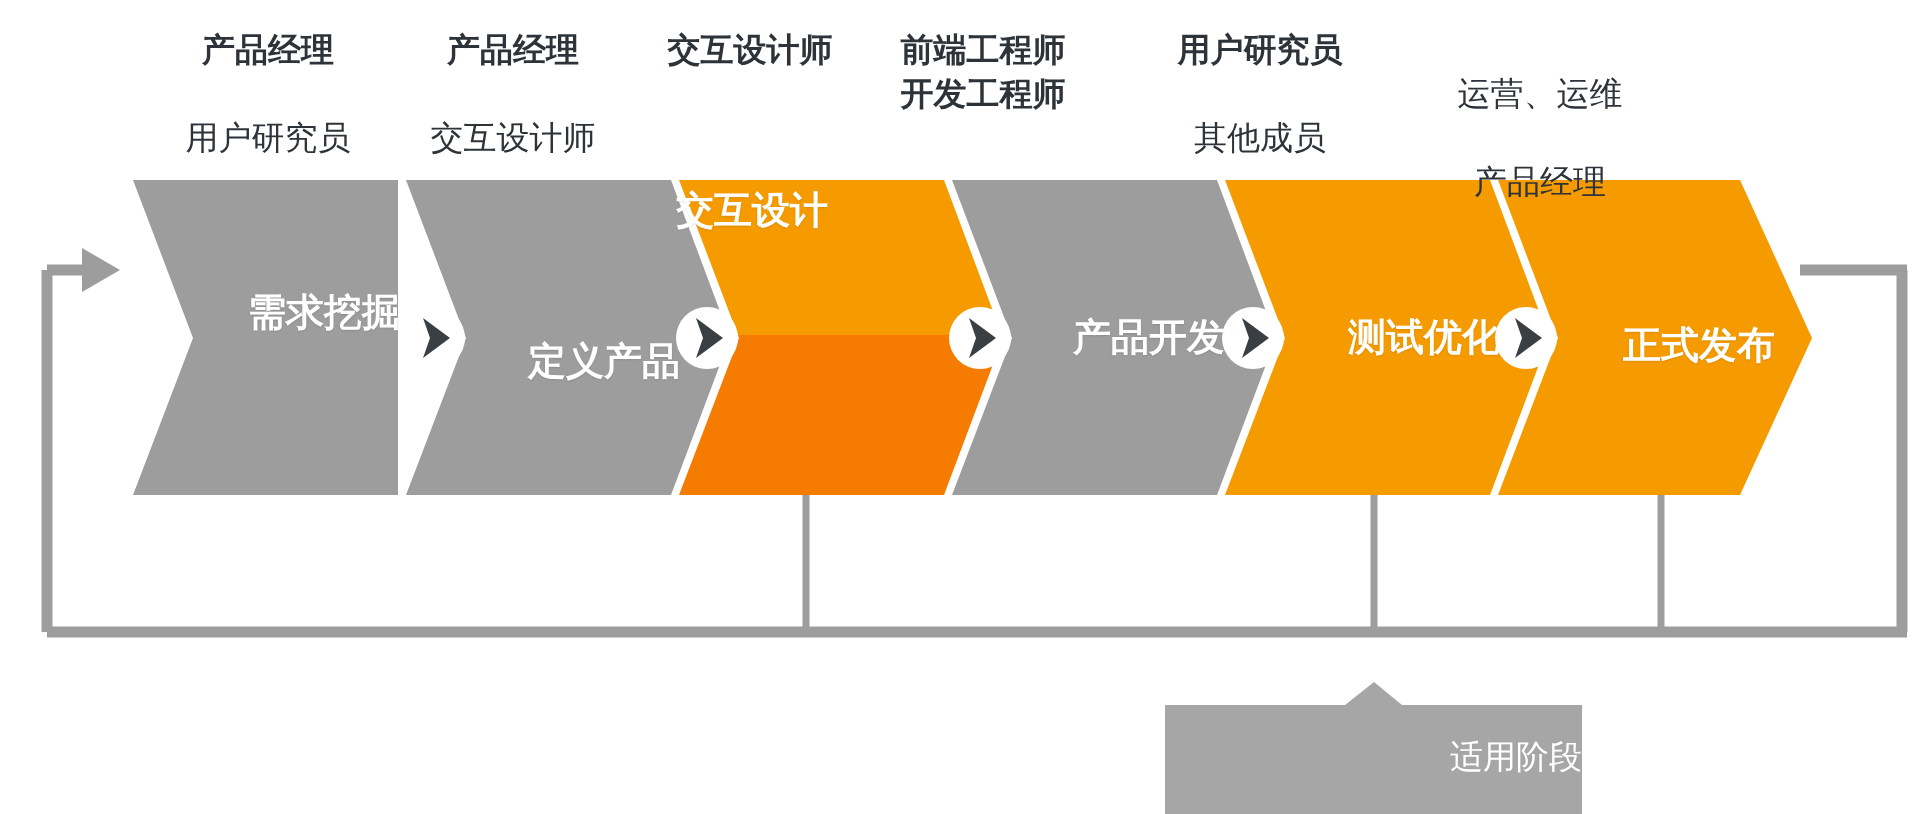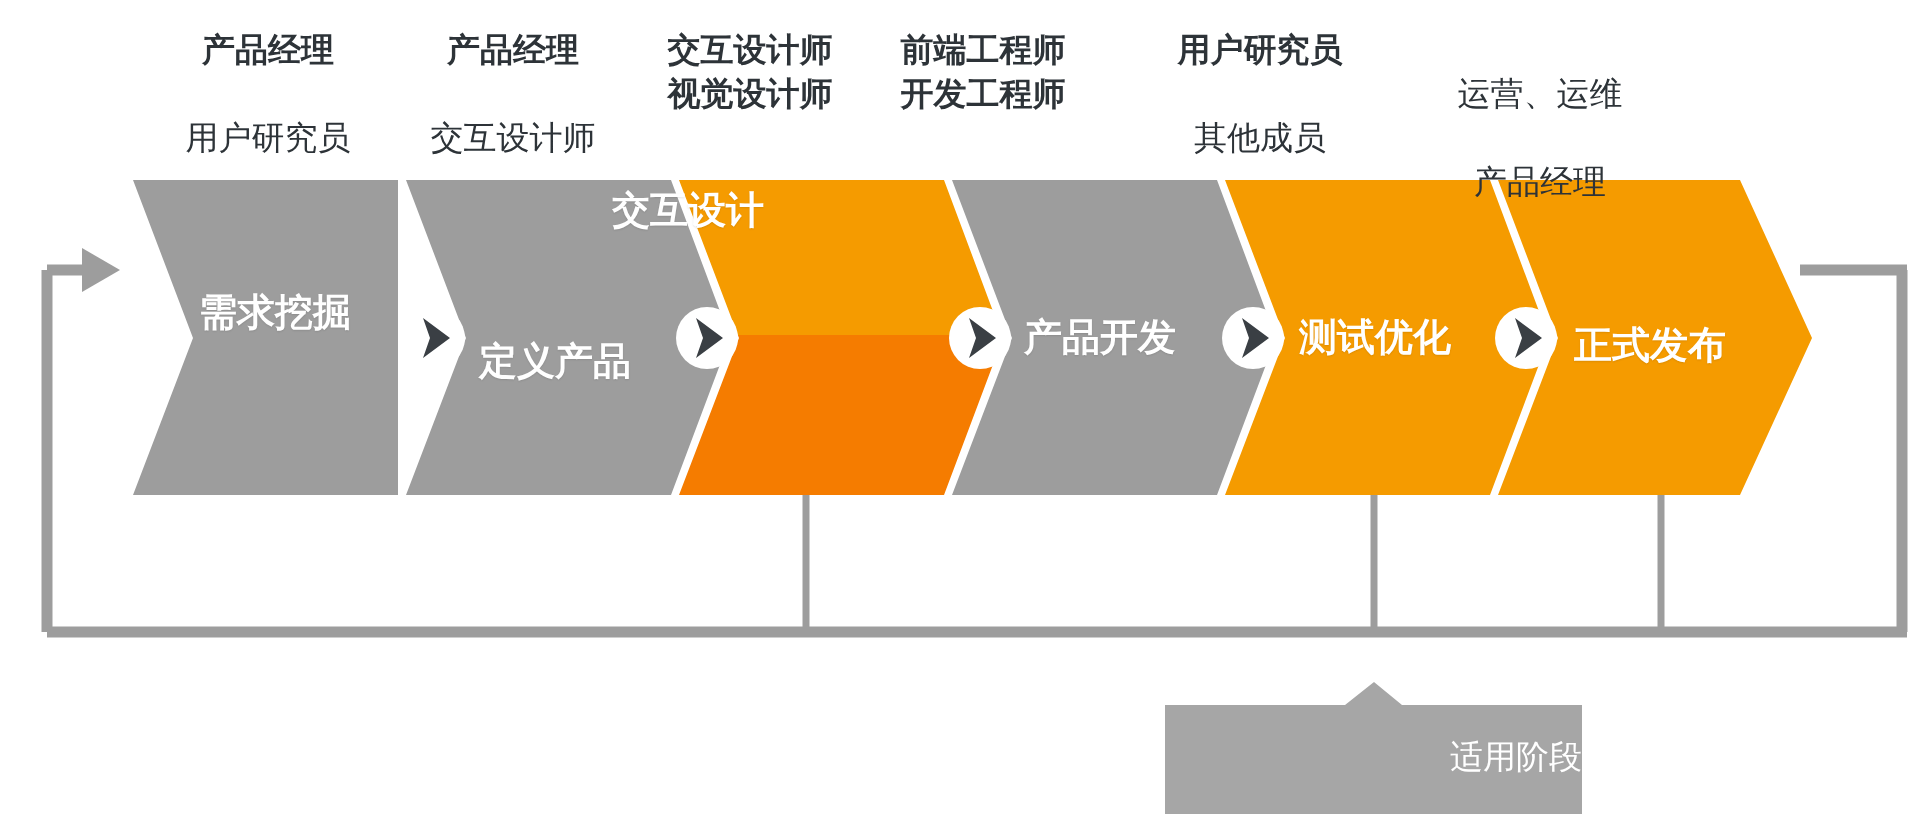--- a/index.html
+++ b/index.html
@@ -25,21 +25,21 @@
   .role-line.bold{font-weight:bold;}
   .role-line.normal{font-weight:normal;margin-top:44px;}
 
   
   .stage-label{
     position:absolute;
     color:#ffffff;
     font-weight:bold;
     font-size:38px;
     line-height:1.28;
-    text-align:center;
+    text-align:right;
     white-space:nowrap;
     pointer-events:none;
     text-shadow:0 1px 2px rgba(0,0,0,0.10);
   }
   .stage-label span{display:block;}
 
   
   .banner-label{
     position:absolute;
     color:#ffffff;
@@ -133,21 +133,20 @@
       <span class="role-line normal">用户研究员</span>
     </div>
 
     <div class="role-col" style="left:348px;width:330px;">
       <span class="role-line bold">产品经理</span>
       <span class="role-line normal">交互设计师</span>
     </div>
 
     <div class="role-col" style="left:585px;width:330px;">
       <span class="role-line bold">交互设计师</span>
-      <span class="role-line bold">视觉设计师</span>
     </div>
 
     <div class="role-col" style="left:818px;width:330px;">
       <span class="role-line bold">前端工程师</span>
       <span class="role-line bold">开发工程师</span>
     </div>
 
     <div class="role-col" style="left:1095px;width:330px;">
       <span class="role-line bold">用户研究员</span>
       <span class="role-line normal">其他成员</span>

